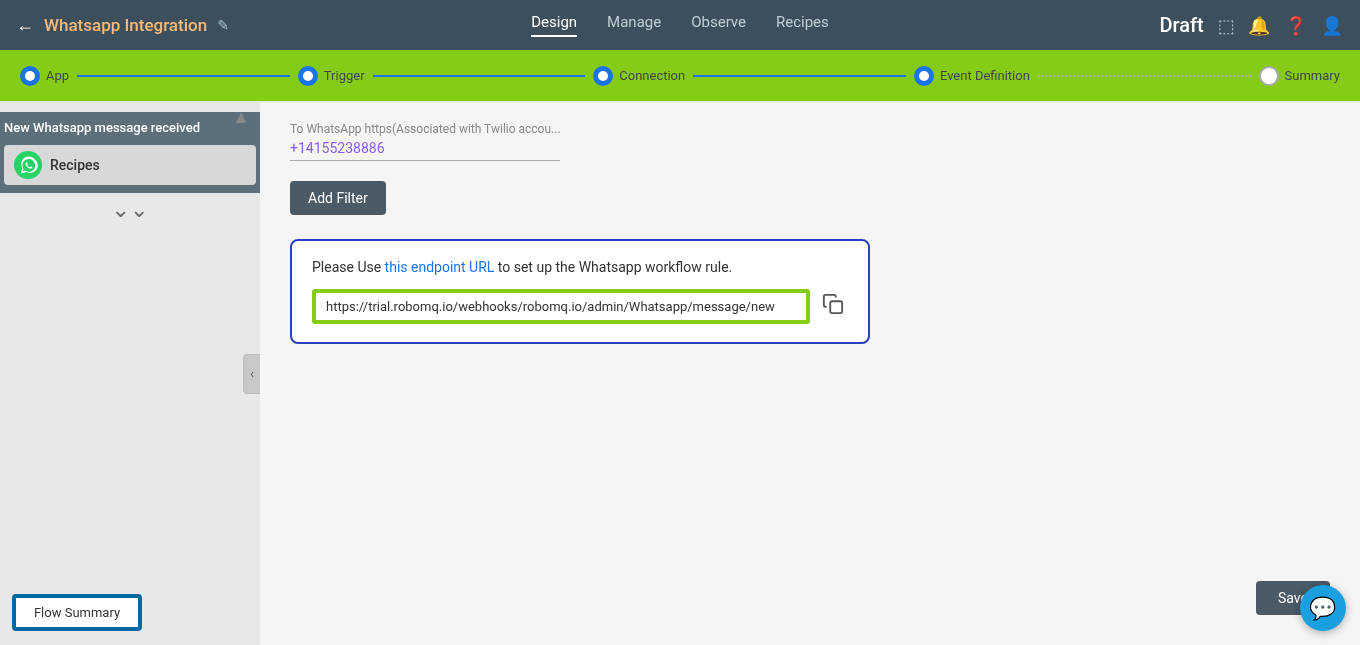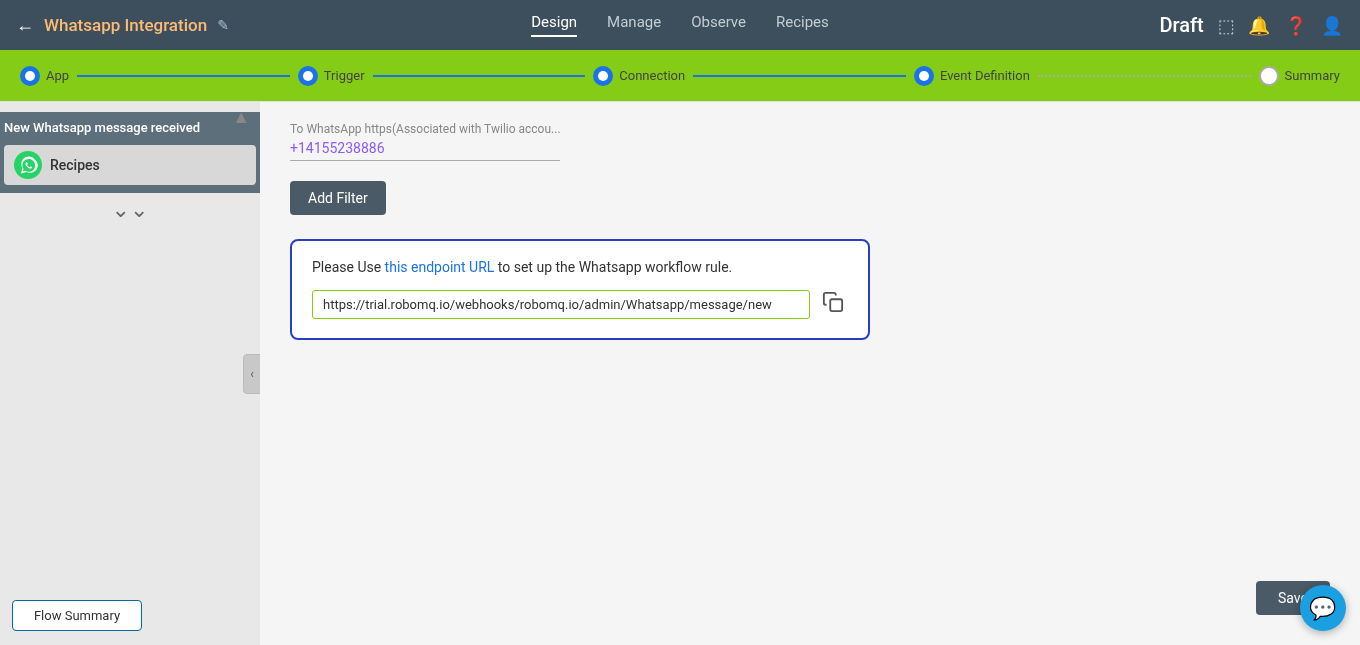--- a/index.html
+++ b/index.html
@@ -185,21 +185,21 @@
       font-size: 22px;
       margin-top: 4px;
     }
 
     .flow-summary-btn {
       position: absolute;
       bottom: 14px;
       left: 12px;
       width: 130px;
       padding: 7px 10px;
-      border: 1px solid #0369a1;
+      border: 4px solid #0369a1;
       border-radius: 4px;
       background: white;
       font-size: 13px;
       cursor: pointer;
       color: #333;
       text-align: center;
     }
 
     
     .collapse-handle {
@@ -275,21 +275,21 @@
     .endpoint-link {
       color: #1a73e8;
     }
     .endpoint-input-row {
       display: flex;
       align-items: center;
       gap: 8px;
     }
     .endpoint-input {
       flex: 1;
-      border: 1px solid #84cc16;
+      border: 4px solid #84cc16;
       border-radius: 3px;
       padding: 6px 10px;
       font-size: 13px;
       color: #333;
       background: white;
       outline: none;
     }
     .copy-btn {
       background: none;
       border: none;

